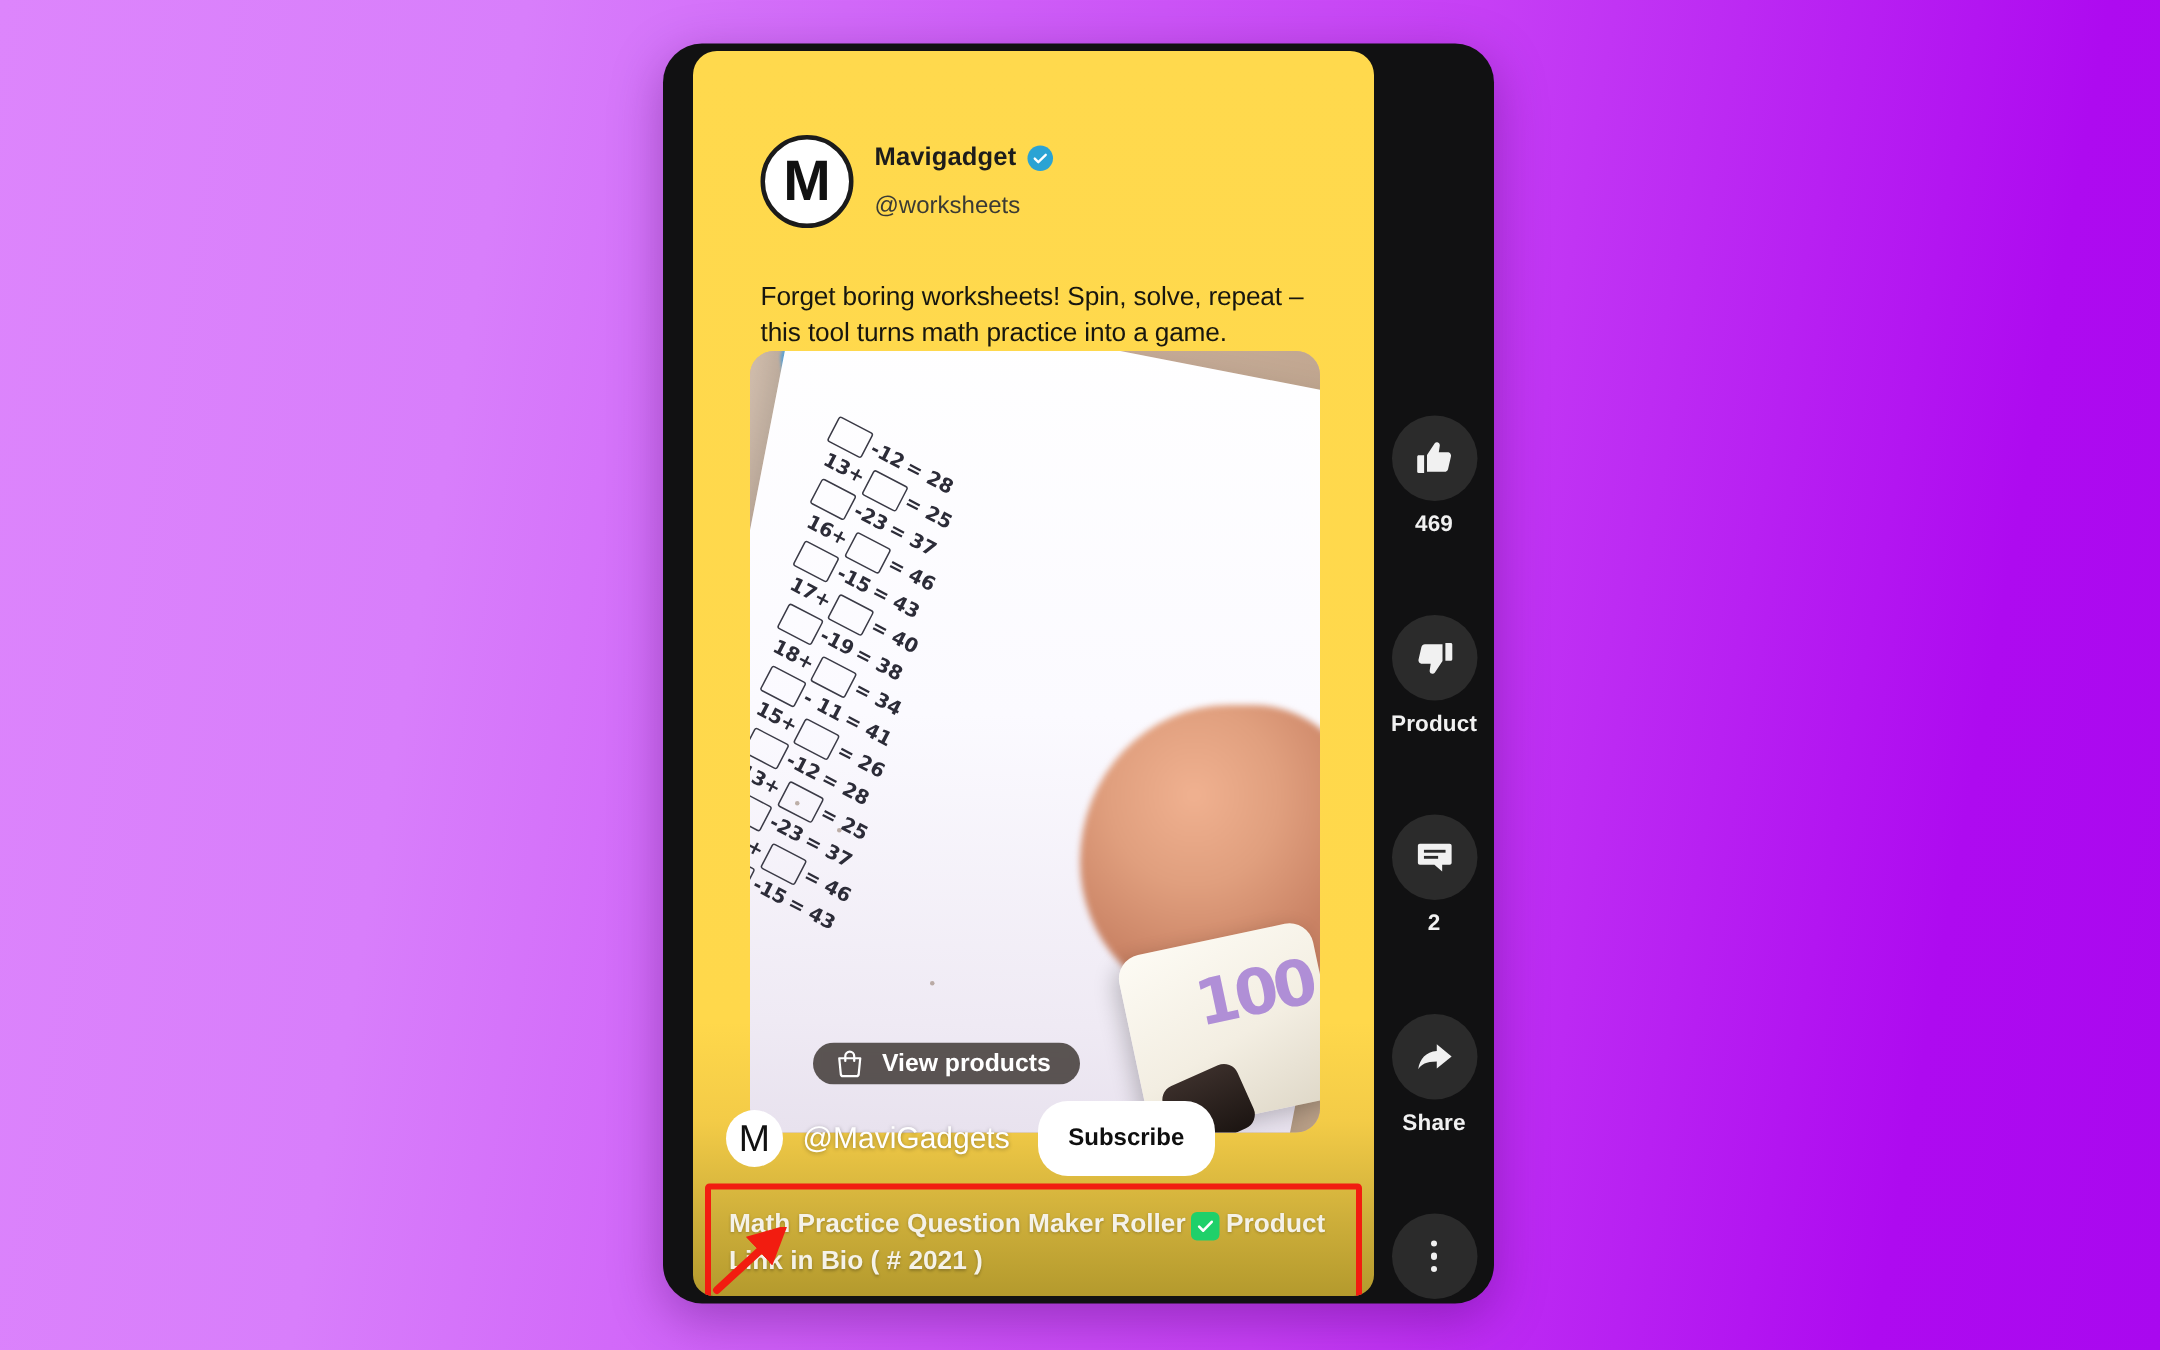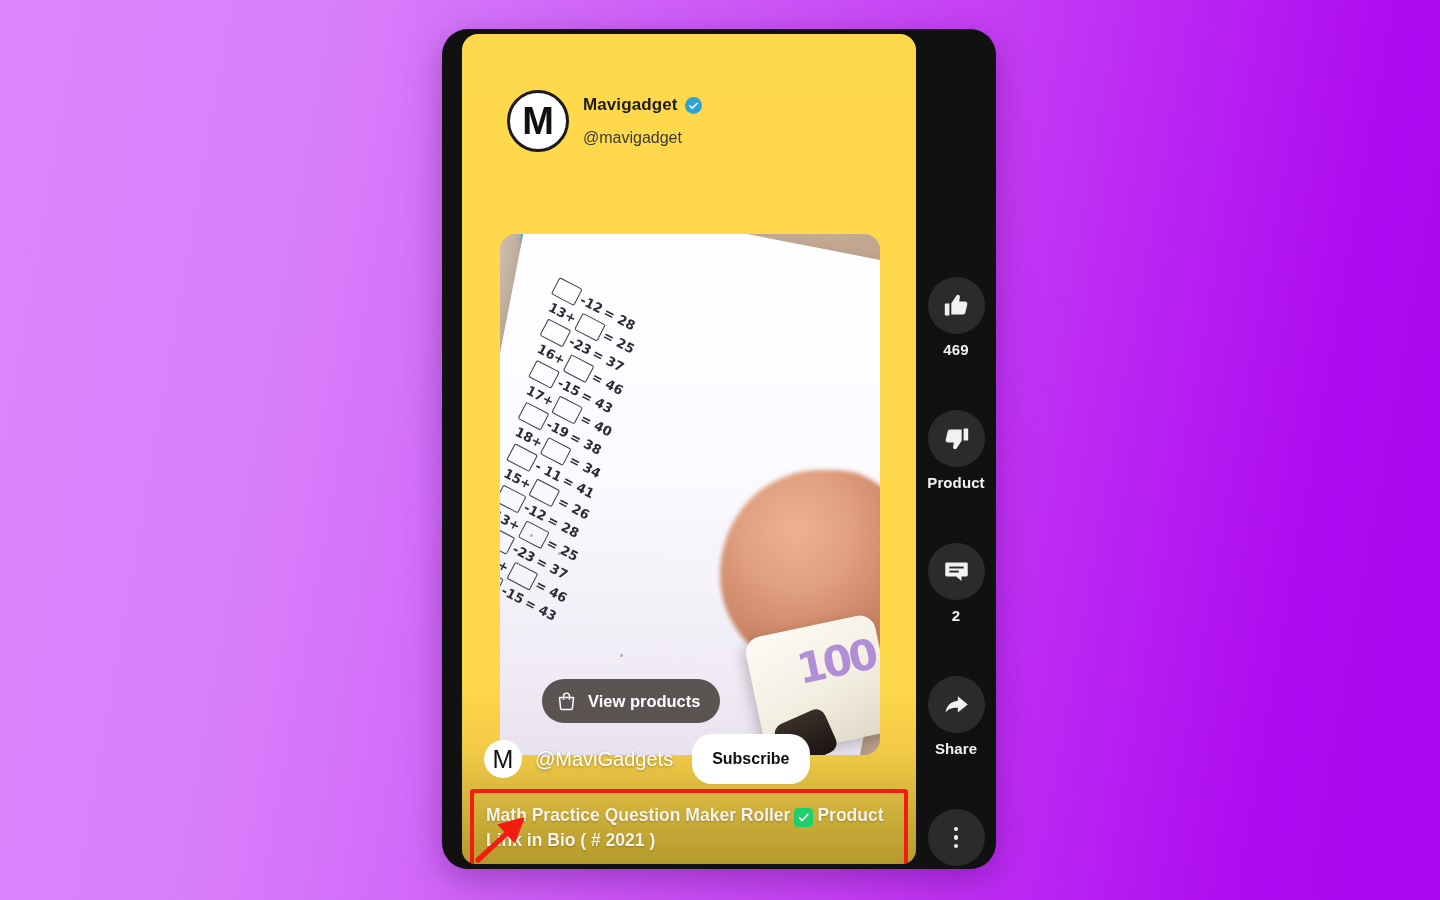--- a/index.html
+++ b/index.html
@@ -174,21 +174,21 @@
     background: linear-gradient(180deg, #3a2e2a 0%, #1c1512 100%);
     border-radius: 10px;
     transform: rotate(-12deg);
   }
   .vid-speck { position:absolute; width:3px; height:3px; border-radius:50%; background:#8c7563; opacity:.55; }
 
   
   .view-products {
     position: absolute;
     left: 42px; bottom: 32px;
-    height: 44px;
+    height: 28px;
     padding: 0 20px 0 14px;
     display: flex; align-items: center; gap: 11px;
     background: rgba(43,37,31,.76);
     border-radius: 22px;
     color: #fff;
     font-size: 16.5px;
     font-weight: 600;
     backdrop-filter: blur(3px);
   }
   .bag-icon { width: 21px; height: 22px; display: block; }
@@ -299,24 +299,25 @@
         <div class="avatar-lg">M</div>
         <div class="author-text">
           <div class="author-name-line">
             <span class="author-name">Mavigadget</span>
             <span class="verified">
               <svg viewBox="0 0 24 24" fill="none">
                   <path d="M4 12.5l5.2 5.2L20 7" stroke="#ffffff" stroke-width="3.4" stroke-linecap="round" stroke-linejoin="round"></path>
                 </svg>
             </span>
           </div>
-          <span class="author-handle">@mavigadget</span>
-        </div>
-      </div>
-
+          <span class="author-handle">@worksheets</span>
+        </div>
+      </div>
+
+      <div class="caption">Forget boring worksheets! Spin, solve, repeat – this tool turns math practice into a game.</div>
 
       <div id="video">
         <div class="vid-desk"></div>
         <div class="vid-blue-phone"></div>
         <div class="vid-paper">
           <div class="eq-col" id="eq-col">
               <div class="eq" style="margin-left: 0px;">
                 <span class="bx"></span>
                 <span>-12</span>
                 <span>= 28</span>

